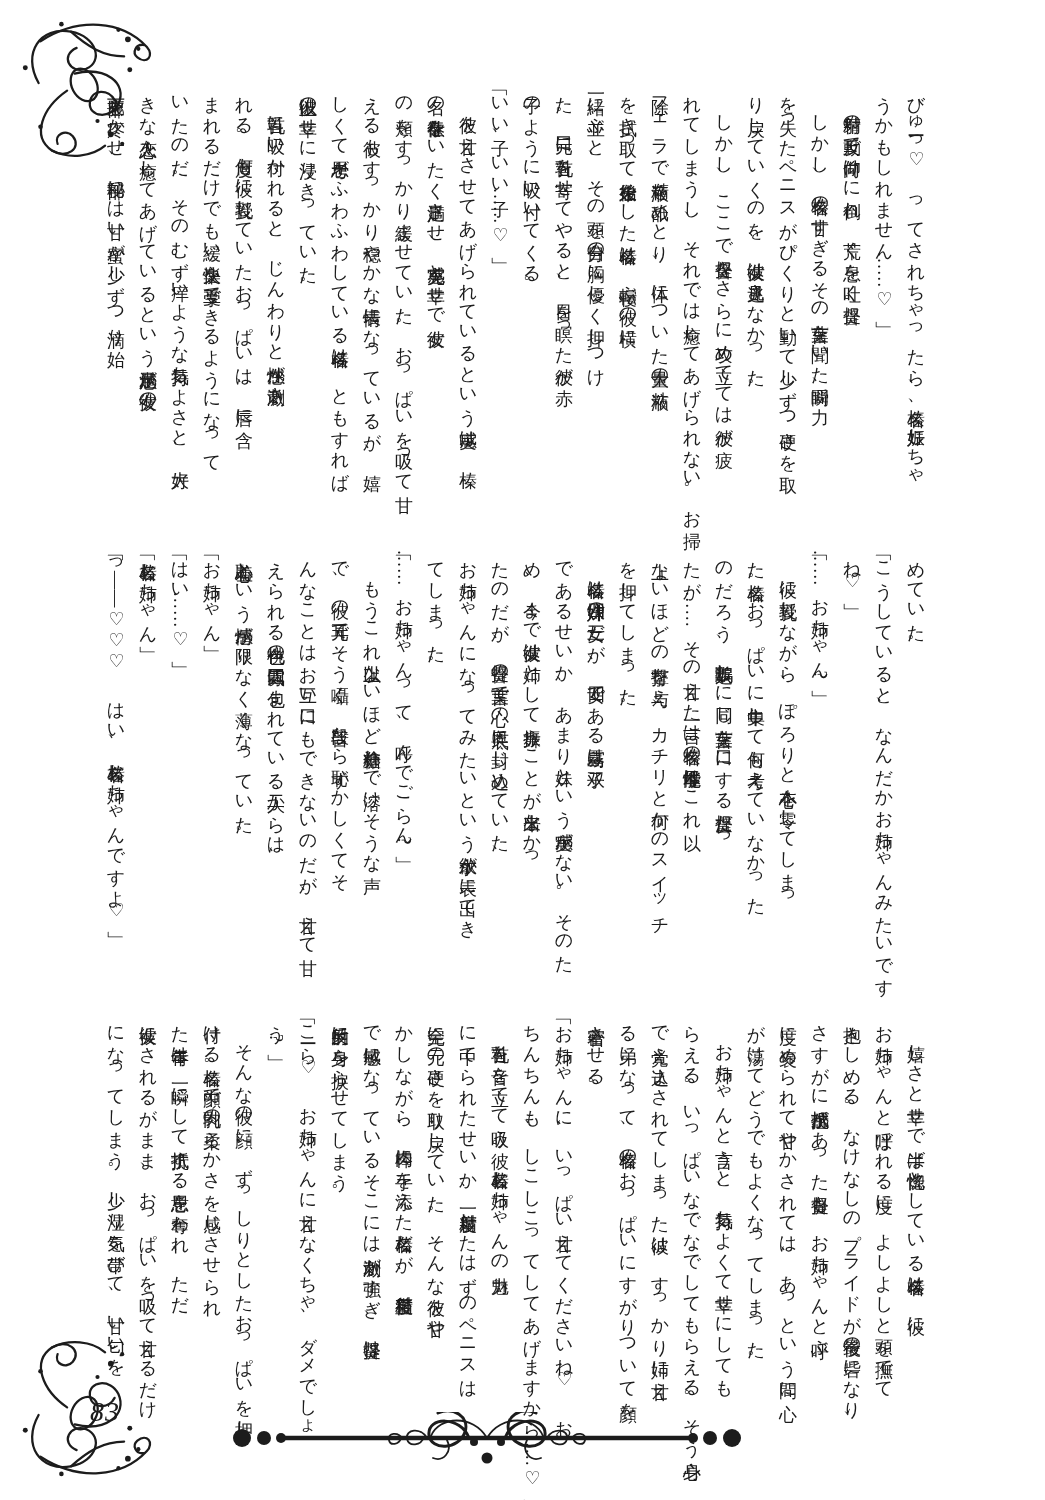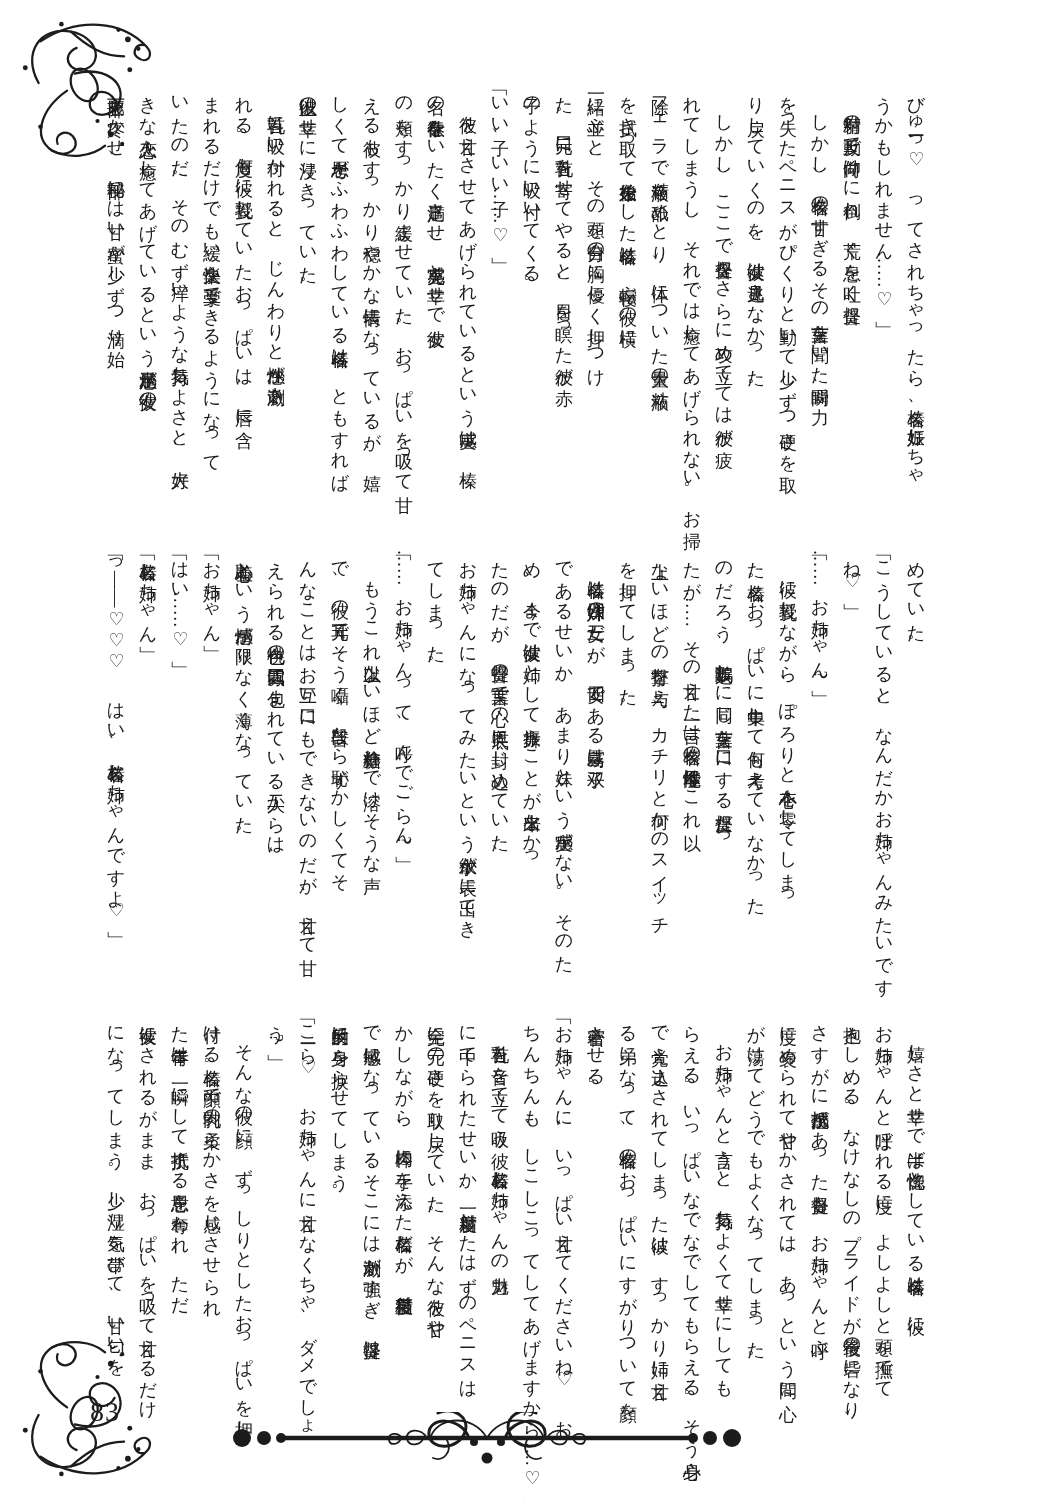--- a/index.html
+++ b/index.html
@@ -23,21 +23,21 @@
   .tcol {
     margin:0; padding:0;
     font-size:18px; line-height:32px; letter-spacing:0.4px;
     white-space:nowrap; font-weight:400;
   }
   .flourish { position:absolute; pointer-events:none; }
   .flourish-tl { top:12px;  left:12px; width:152px; height:162px; }
   .flourish-bl { bottom:14px; left:12px; width:152px; height:162px; transform:scaleY(-1); }
   .page-number {
     position:absolute; left:90px; top:1396px;
-    font-size:28px; letter-spacing:1px;
+    font-size:28px; letter-spacing:1px;font-style:italic;
   }
   .footer-divider { position:absolute; left:231px; top:1412px; width:512px; height:58px; }
 </style>
 </head>
 <body>
 
 <div class="page">
 
   <svg class="flourish flourish-tl" viewBox="0 0 160 165">
     <g fill="none" stroke="#1c1c1c" stroke-width="2.4" stroke-linecap="round">

